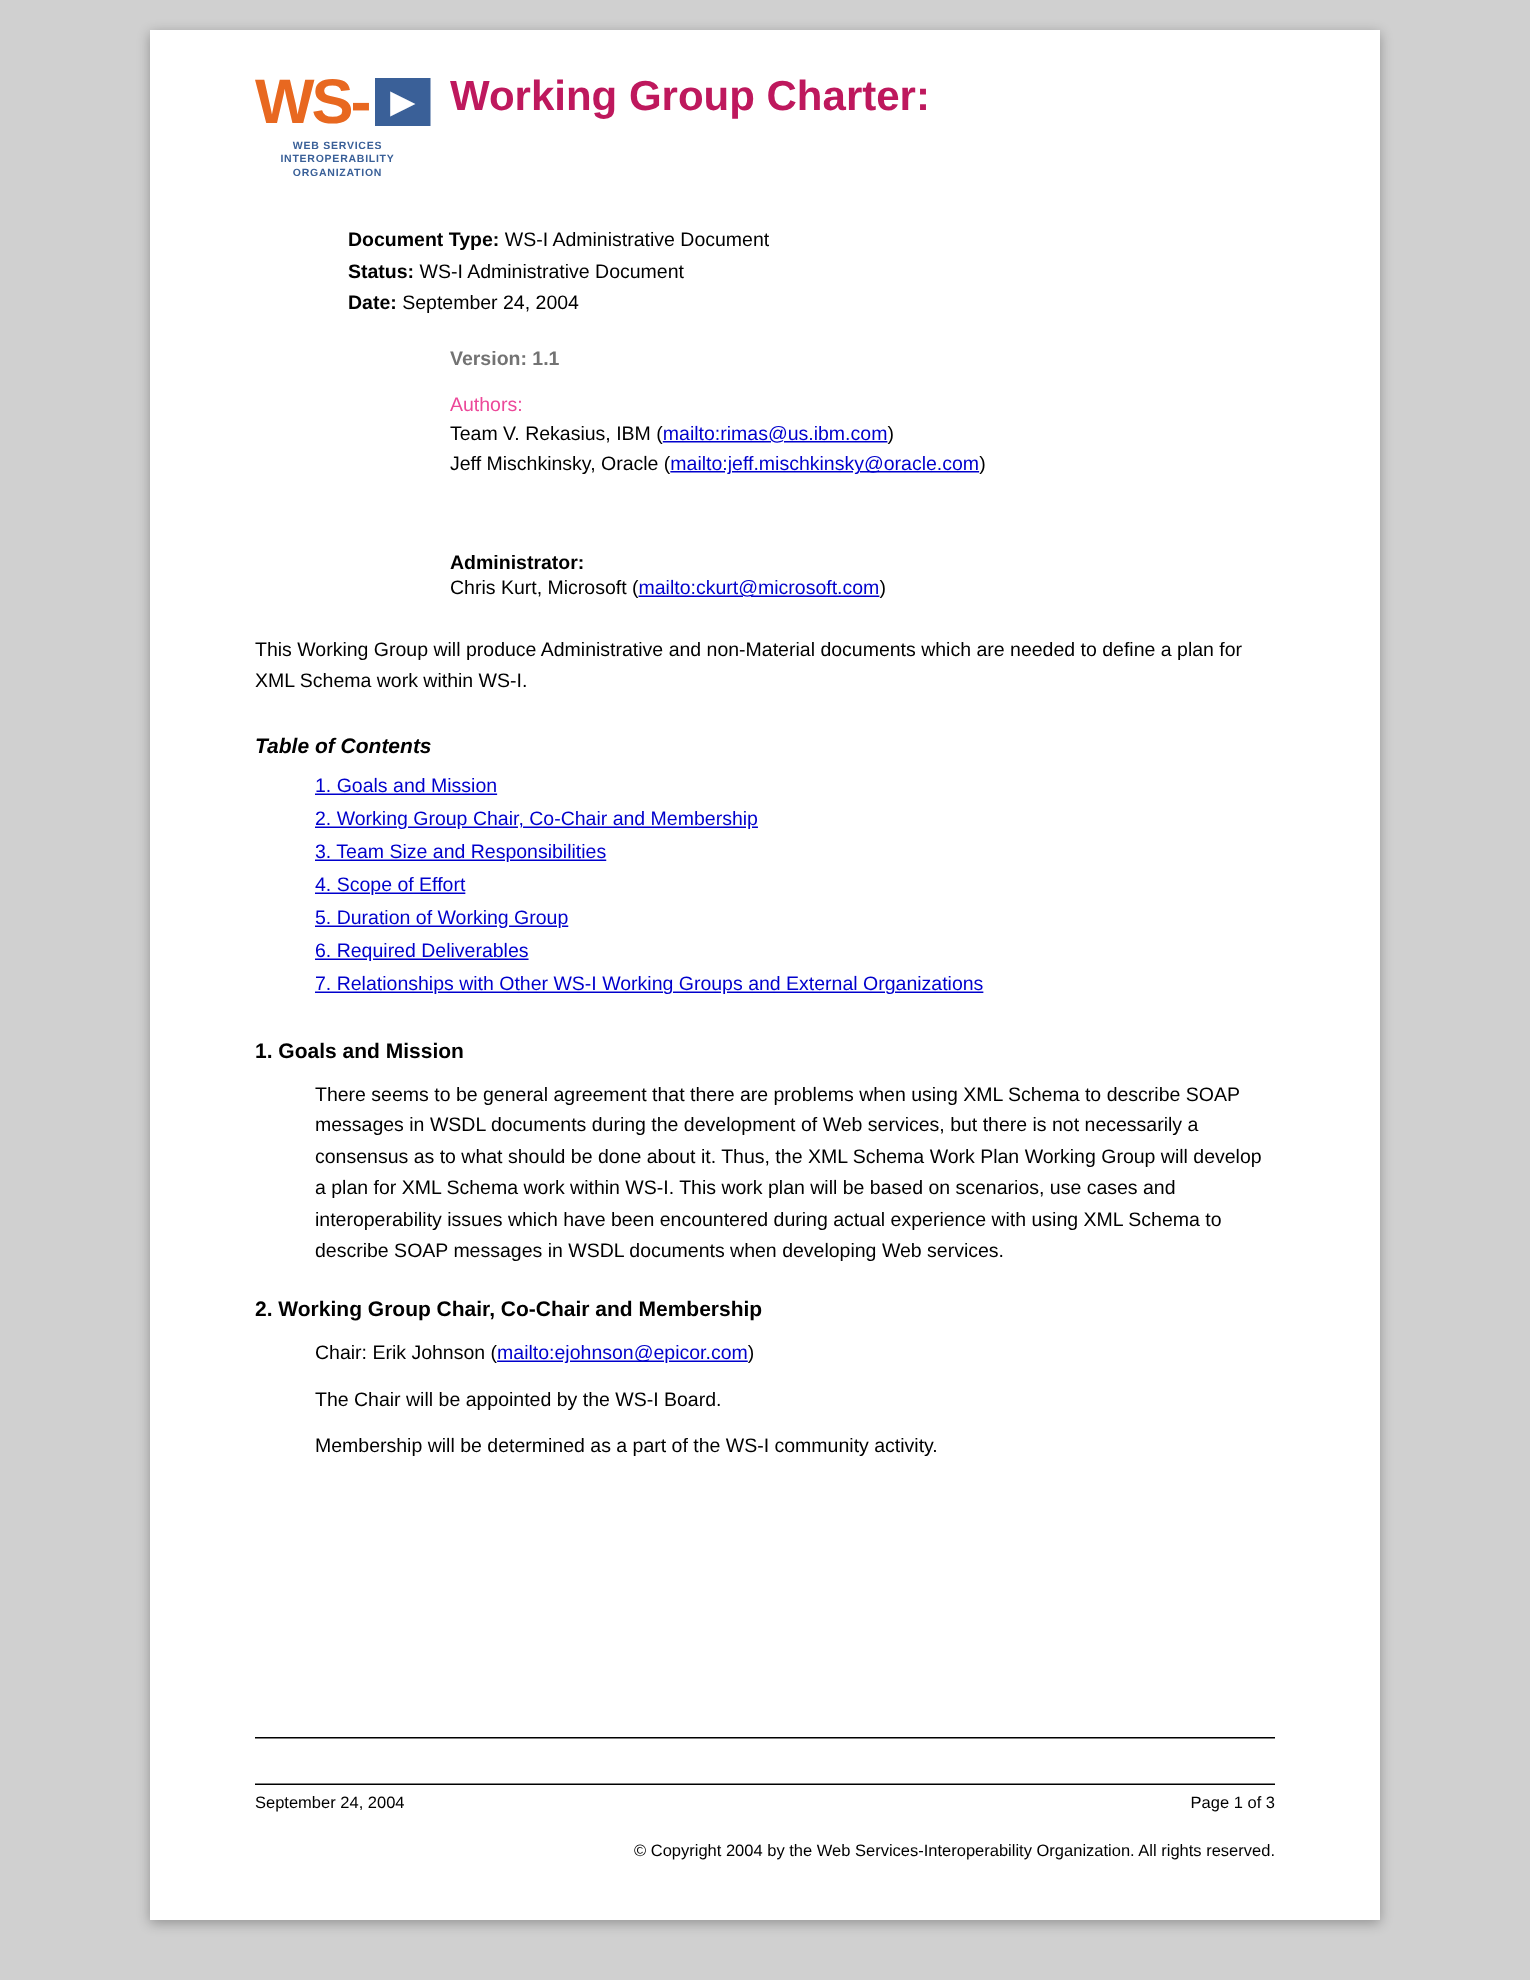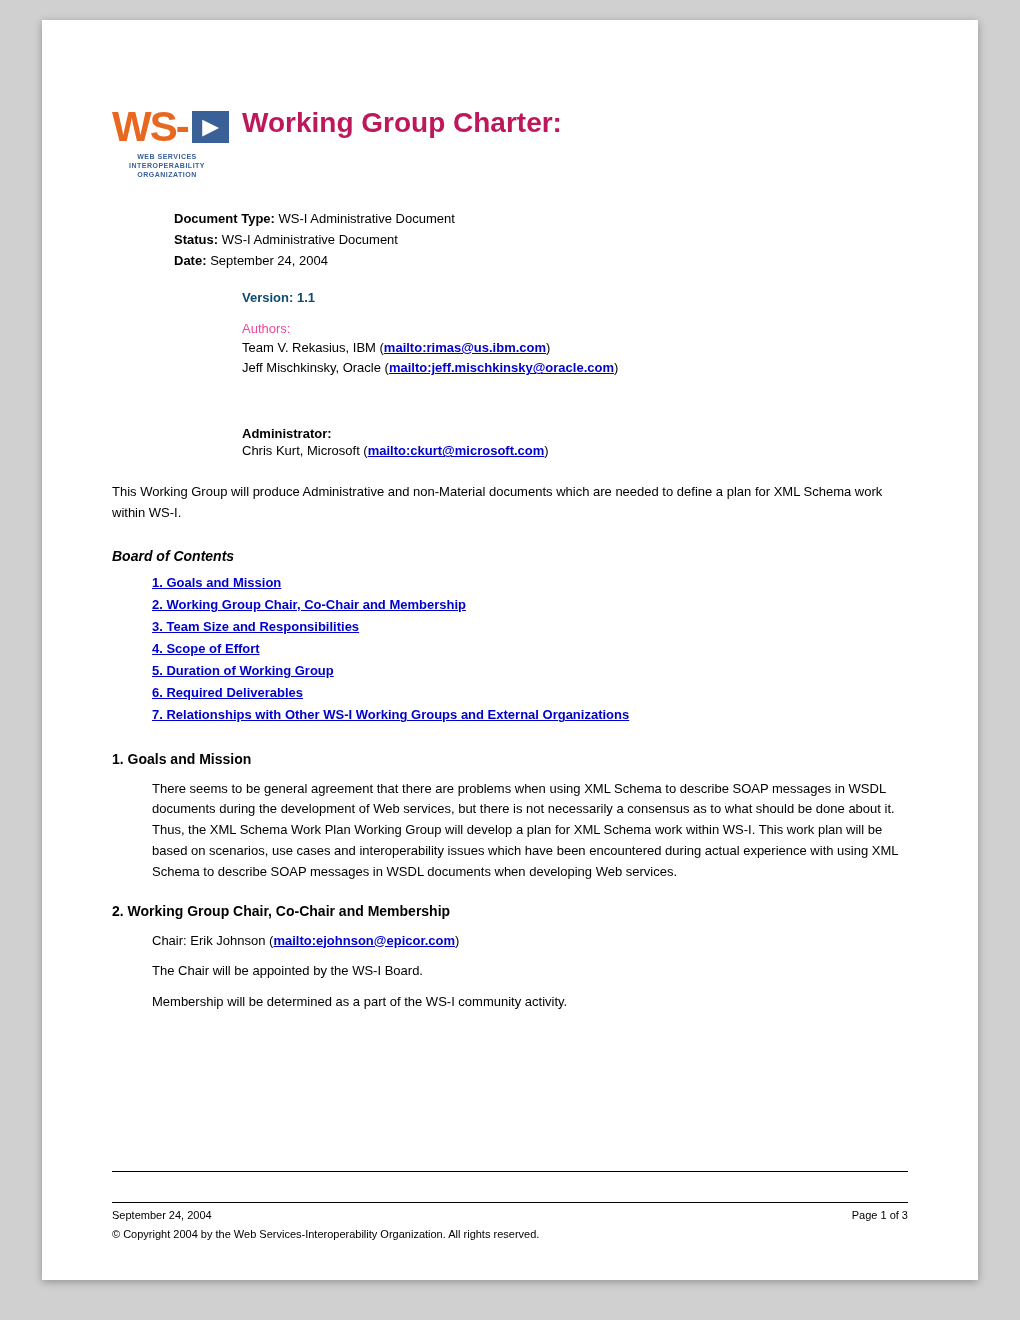--- a/index.html
+++ b/index.html
@@ -7,23 +7,23 @@
       background: #d0d0d0;
       font-family: Arial, sans-serif;
       display: flex;
       justify-content: center;
       align-items: flex-start;
       padding: 20px;
       min-height: 1320px;
     }
     .page {
       background: #fff;
-      width: 936px;
+      width: 820px;
       min-height: 1260px;
-      padding: 86px 70px 40px 70px;
+      padding: 27px 70px 40px 70px;
       position: relative;
       box-shadow: 0 2px 8px rgba(0,0,0,0.3);
     }
     .header-section {
       display: flex;
       align-items: flex-start;
       margin-bottom: 30px;
     }
     .logo-area {
       width: 110px;
@@ -67,38 +67,38 @@
       line-height: 1.6;
     }
     .meta-section .bold { font-weight: bold; }
     .version-section {
       margin-bottom: 16px;
       margin-left: 130px;
     }
     .version-section p {
       font-size: 13px;
       font-weight: bold;
-      color: #0c4a6e;
+      color: #737373;
     }
     .authors-section {
       margin-bottom: 16px;
       margin-left: 130px;
     }
     .authors-section .label {
       font-size: 13px;
       font-weight: normal;
       color: #ec4899;
       margin-bottom: 2px;
     }
     .authors-section p {
       font-size: 13px;
       color: #000;
       line-height: 1.6;
     }
-    a { color: #0000cc; text-decoration: underline; font-weight: bold; }
+    a { color: #0000cc; text-decoration: underline; }
     .admin-section {
       margin-bottom: 24px;
       margin-left: 130px;
       margin-top: 47px;
     }
     .admin-section .label {
       font-size: 13px;
       font-weight: bold;
       color: #000;
       margin-bottom: 2px;
@@ -160,24 +160,24 @@
     }
     .footer-date {
       font-size: 11px;
       color: #000;
     }
     .footer-page {
       font-size: 11px;
       color: #000;
     }
     .footer-copyright {
-      text-align: left;
+      text-align: right;
       font-size: 11px;
       color: #000;
-      margin-top: 7px;
+      margin-top: 20px;
     }
     .divider-line {
       border: none;
       border-top: 1px solid #000;
       margin: 0;
     }
   </style>
 </head>
 <body>
 
@@ -235,21 +235,21 @@
   <div class="admin-section">
     <div class="label">Administrator:</div>
     <p>
       <span>Chris Kurt, Microsoft (</span><a href="mailto:ckurt@microsoft.com">mailto:ckurt@microsoft.com</a><span>)</span>
     </p>
   </div>
 
   <p class="intro-text">This Working Group will produce Administrative and non-Material documents which are needed to define a plan for XML Schema work within WS-I.</p>
 
   <div class="toc-section">
-    <div class="toc-title">Board of Contents</div>
+    <div class="toc-title">Table of Contents</div>
     <div class="toc-list">
       <a href="#goals">1. Goals and Mission</a>
       <a href="#chair">2. Working Group Chair, Co-Chair and Membership</a>
       <a href="#team">3. Team Size and Responsibilities</a>
       <a href="#scope">4. Scope of Effort</a>
       <a href="#duration">5. Duration of Working Group</a>
       <a href="#deliverables">6. Required Deliverables</a>
       <a href="#relationships">7. Relationships with Other WS-I Working Groups and External Organizations</a>
     </div>
   </div>

